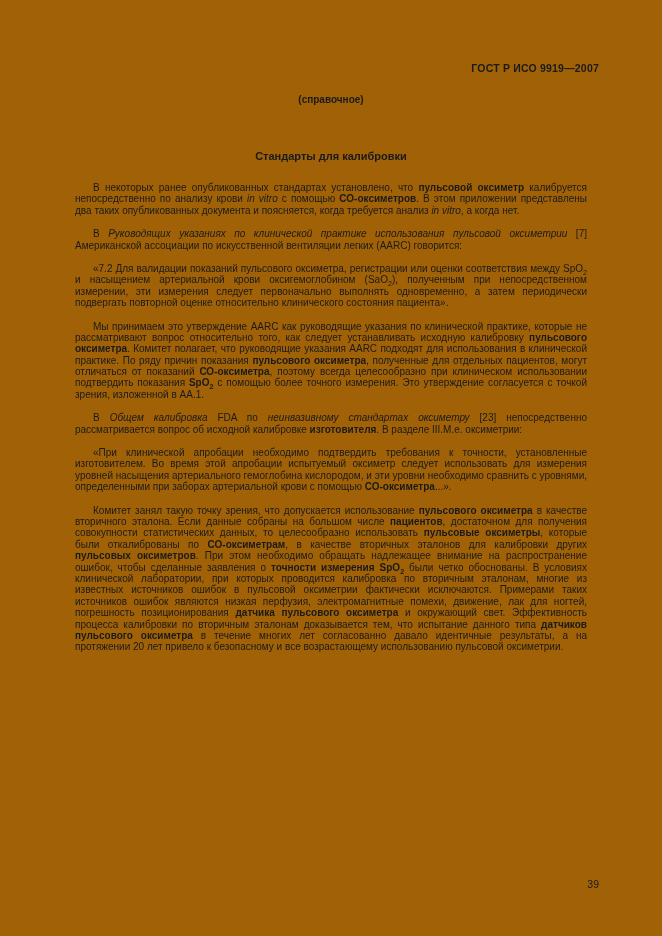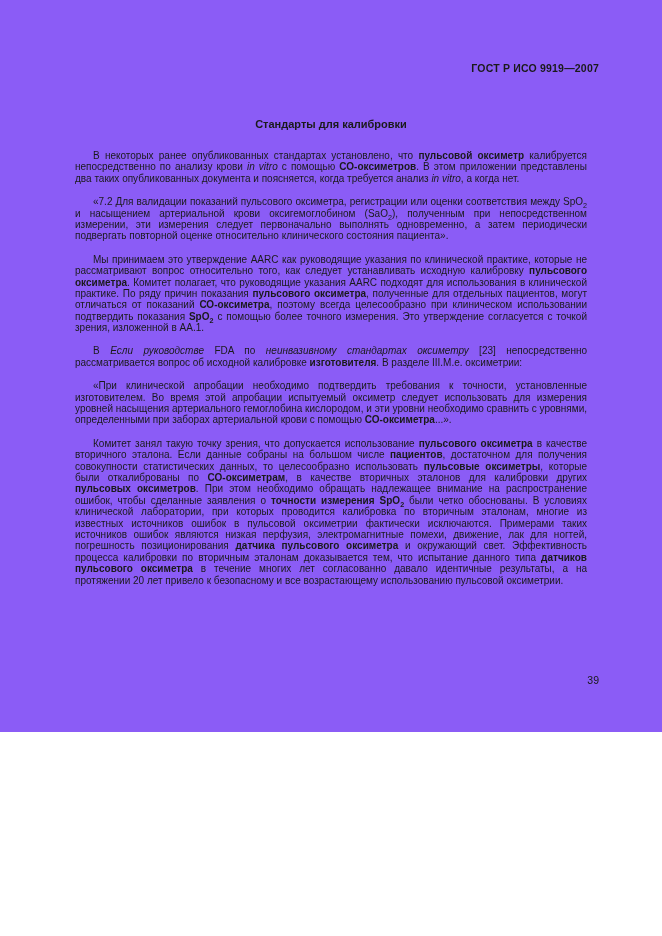--- a/index.html
+++ b/index.html
@@ -3,23 +3,23 @@
 <meta charset="utf-8">
 <style>
   html, body {
     margin: 0;
     padding: 0;
     background: #ffffff;
   }
   .page {
     position: relative;
     width: 662px;
-    height: 732px;
+    height: 936px;
     margin: 0 auto;
-    background: #8b5cf6;
+    background: #a16207;
     font-family: "Liberation Sans", "DejaVu Sans", sans-serif;
     color: #1a1a1a;
     box-sizing: border-box;
     padding: 62px 63px 0 63px;
     overflow: hidden;
   }
   .doc-header {
     text-align: right;
     font-weight: 700;
     font-size: 10.5px;
@@ -65,28 +65,30 @@
 </head>
 <body>
 
 <div class="page">
 
   <div class="doc-header">
     <span>ГОСТ Р ИСО 9919—2007</span>
   </div>
 
   <div class="annex-title">
+    <div class="line2">(справочное)</div>
   </div>
 
   <div class="section-title">Стандарты для калибровки</div>
 
   <div class="body-text">
       <p class="para"><span>В некоторых ранее опубликованных стандартах установлено, что </span><span style="font-weight: 700;">пульсовой оксиметр</span><span> калибруется непосредственно по анализу крови </span><span style="font-style: italic;">in vitro</span><span> с помощью </span><span style="font-weight: 700;">СО-оксиметров</span><span>. В этом приложении представлены два таких опубликованных документа и поясняется, когда требуется анализ </span><span style="font-style: italic;">in vitro</span><span>, а когда нет.</span></p>
+      <p class="para"><span>В </span><span style="font-style: italic;">Руководящих указаниях по клинической практике использования пульсовой оксиметрии</span><span> [7] Американской ассоциации по искусственной вентиляции легких (AARC) говорится:</span></p>
       <p class="para"><span>«7.2 Для валидации показаний пульсового оксиметра, регистрации или оценки соответствия между SpO</span><sub>2</sub><span> и насыщением артериальной крови оксигемоглобином (SaO</span><sub>2</sub><span>), полученным при непосредственном измерении, эти измерения следует первоначально выполнять одновременно, а затем периодически подвергать повторной оценке относительно клинического состояния пациента».</span></p>
       <p class="para"><span>Мы принимаем это утверждение AARC как руководящие указания по клинической практике, которые не рассматривают вопрос относительно того, как следует устанавливать исходную калибровку </span><span style="font-weight: 700;">пульсового оксиметра</span><span>. Комитет полагает, что руководящие указания AARC подходят для использования в клинической практике. По ряду причин показания </span><span style="font-weight: 700;">пульсового оксиметра</span><span>, полученные для отдельных пациентов, могут отличаться от показаний </span><span style="font-weight: 700;">СО-оксиметра</span><span>, поэтому всегда целесообразно при клиническом использовании подтвердить показания </span><span style="font-weight: 700;">SpO</span><sub style="font-weight: 700;">2</sub><span> с помощью более точного измерения. Это утверждение согласуется с точкой зрения, изложенной в АА.1.</span></p>
-      <p class="para"><span>В </span><span style="font-style: italic;">Если руководстве</span><span> FDA по </span><span style="font-style: italic;">неинвазивному стандартах оксиметру</span><span> [23] непосредственно рассматривается вопрос об исходной калибровке </span><span style="font-weight: 700;">изготовителя</span><span>. В разделе III.М.е. оксиметрии:</span></p>
+      <p class="para"><span>В </span><span style="font-style: italic;">Общем калибровка</span><span> FDA по </span><span style="font-style: italic;">неинвазивному стандартах оксиметру</span><span> [23] непосредственно рассматривается вопрос об исходной калибровке </span><span style="font-weight: 700;">изготовителя</span><span>. В разделе III.М.е. оксиметрии:</span></p>
       <p class="para"><span>«При клинической апробации необходимо подтвердить требования к точности, установленные изготовителем. Во время этой апробации испытуемый оксиметр следует использовать для измерения уровней насыщения артериального гемоглобина кислородом, и эти уровни необходимо сравнить с уровнями, определенными при заборах артериальной крови с помощью </span><span style="font-weight: 700;">СО-оксиметра</span><span>...».</span></p>
       <p class="para"><span>Комитет занял такую точку зрения, что допускается использование </span><span style="font-weight: 700;">пульсового оксиметра</span><span> в качестве вторичного эталона. Если данные собраны на большом числе </span><span style="font-weight: 700;">пациентов</span><span>, достаточном для получения совокупности статистических данных, то целесообразно использовать </span><span style="font-weight: 700;">пульсовые оксиметры</span><span>, которые были откалиброваны по </span><span style="font-weight: 700;">СО-оксиметрам</span><span>, в качестве вторичных эталонов для калибровки других </span><span style="font-weight: 700;">пульсовых оксиметров</span><span>. При этом необходимо обращать надлежащее внимание на распространение ошибок, чтобы сделанные заявления о </span><span style="font-weight: 700;">точности измерения SpO</span><sub style="font-weight: 700;">2</sub><span> были четко обоснованы. В условиях клинической лаборатории, при которых проводится калибровка по вторичным эталонам, многие из известных источников ошибок в пульсовой оксиметрии фактически исключаются. Примерами таких источников ошибок являются низкая перфузия, электромагнитные помехи, движение, лак для ногтей, погрешность позиционирования </span><span style="font-weight: 700;">датчика пульсового оксиметра</span><span> и окружающий свет. Эффективность процесса калибровки по вторичным эталонам доказывается тем, что испытание данного типа </span><span style="font-weight: 700;">датчиков пульсового оксиметра</span><span> в течение многих лет согласованно давало идентичные результаты, а на протяжении 20 лет привело к безопасному и все возрастающему использованию пульсовой оксиметрии.</span></p>
     </div>
 
   <div class="page-footer">39</div>
 
 </div>
 
 </body></html>

